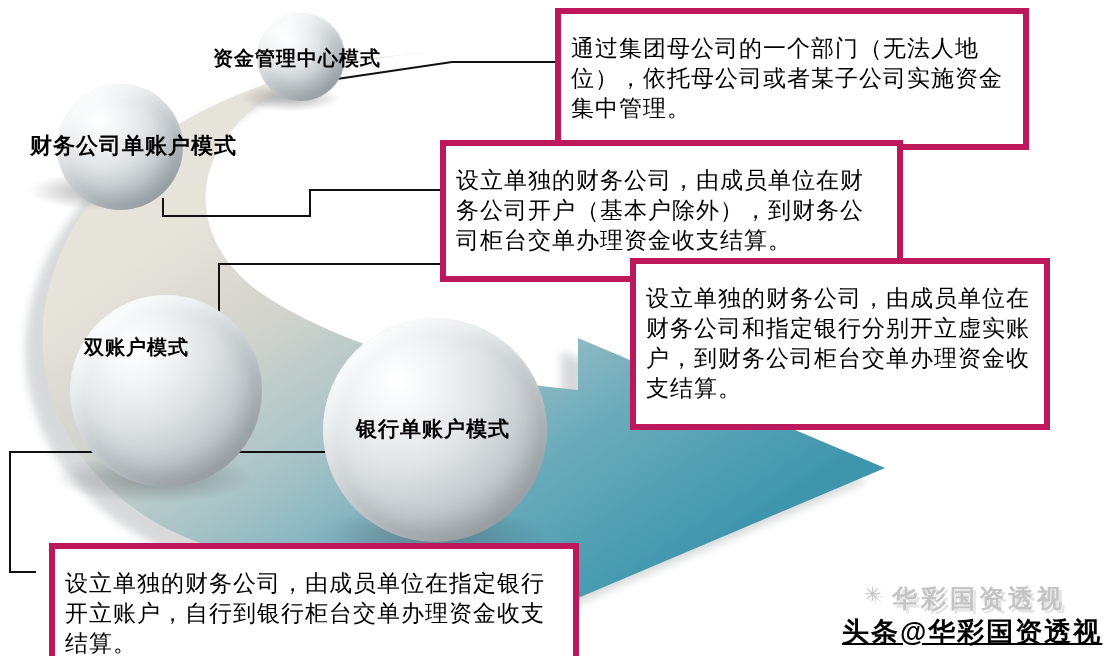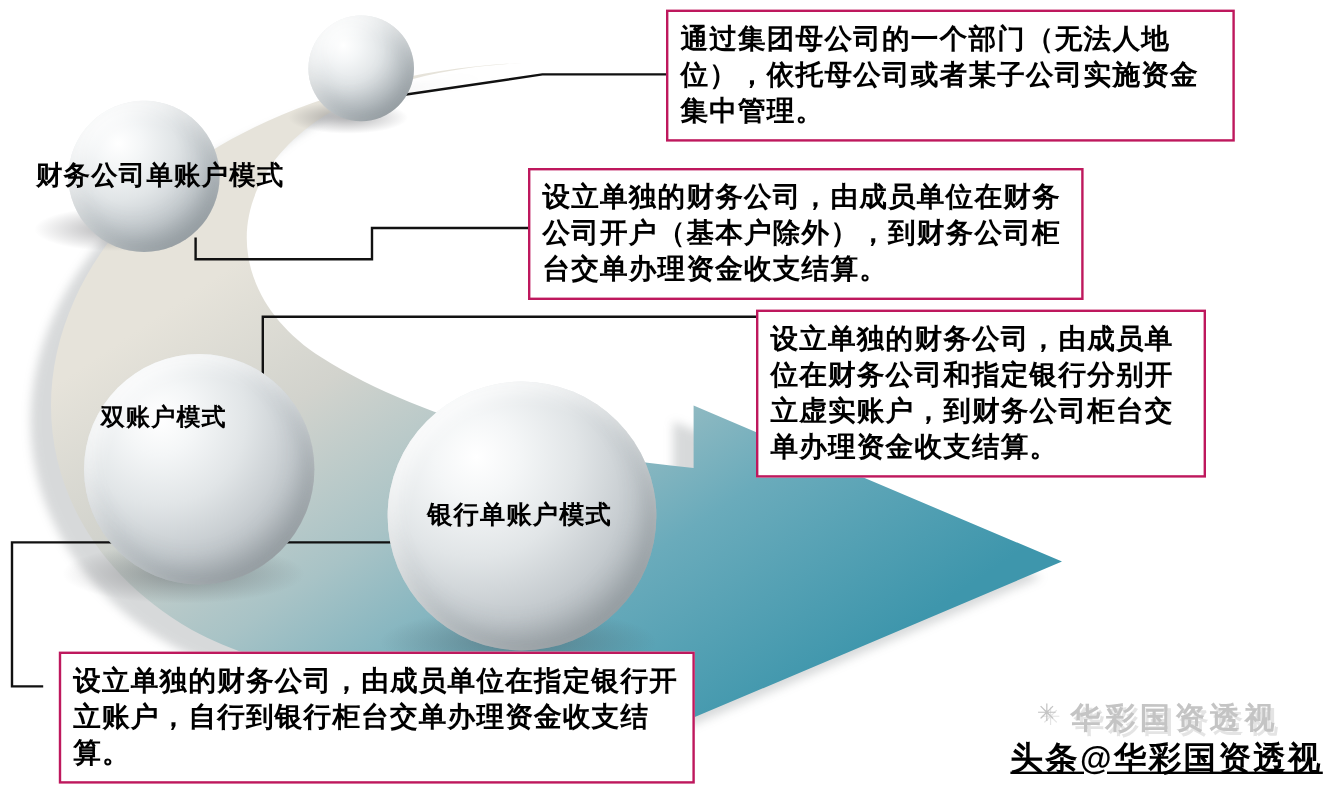--- a/index.html
+++ b/index.html
@@ -37,23 +37,23 @@
     z-index: 4;
     font-weight: bold;
     color: #000000;
     letter-spacing: 1px;
     white-space: nowrap;
   }
   .callout {
     position: absolute;
     z-index: 5;
     background: #ffffff;
-    border: 2px solid #be185d;
-    padding: 8px 10px;
-    font-weight: bold;
+    border: 6px solid #be185d;
+    padding: 20px 10px;
+    font-weight: normal;
     font-size: 23px;
     line-height: 30px;
     letter-spacing: 1px;
     color: #000000;
     box-sizing: border-box;
   }
   .wm-gray {
     position: absolute;
     z-index: 3;
     color: #c4c4c4;
@@ -105,26 +105,27 @@
   <div class="sphere-shadow" style="left:238px; top:84px; width:104px; height:28px;"></div>
   <div class="sphere-shadow" style="left:26px; top:172px; width:140px; height:38px;"></div>
   <div class="sphere-shadow" style="left:48px; top:452px; width:210px; height:52px;"></div>
   <div class="sphere-shadow" style="left:312px; top:506px; width:240px; height:58px;"></div>
 
   <div class="sphere" style="left:257px; top:13px; width:88px; height:88px;"></div>
   <div class="sphere" style="left:57px; top:84px; width:126px; height:126px;"></div>
   <div class="sphere" style="left:70px; top:295px; width:192px; height:192px;"></div>
   <div class="sphere" style="left:323px; top:318px; width:224px; height:224px;"></div>
 
+  <div class="node-label" style="left:213px; top:45px; font-size:20px;">资金管理中心模式</div>
   <div class="node-label" style="left:10px; top:131px; font-size:22px;margin-left:20px;">财务公司单账户模式</div>
   <div class="node-label" style="left:84px; top:334px; font-size:20px;">双账户模式</div>
   <div class="node-label" style="left:356px; top:415px; font-size:21px;">银行单账户模式</div>
 
   <div class="callout" style="left:555px; top:8px; width:474px;">通过集团母公司的一个部门（无法人地位），依托母公司或者某子公司实施资金集中管理。</div>
   <div class="callout" style="left:440px; top:140px; width:463px;">设立单独的财务公司，由成员单位在财务公司开户（基本户除外），到财务公司柜台交单办理资金收支结算。</div>
-  <div class="callout" style="left:630px; top:258px; width:375px;">设立单独的财务公司，由成员单位在财务公司和指定银行分别开立虚实账户，到财务公司柜台交单办理资金收支结算。</div>
+  <div class="callout" style="left:630px; top:258px; width:420px;">设立单独的财务公司，由成员单位在财务公司和指定银行分别开立虚实账户，到财务公司柜台交单办理资金收支结算。</div>
   <div class="callout" style="left:49px; top:543px; width:530px;">设立单独的财务公司，由成员单位在指定银行开立账户，自行到银行柜台交单办理资金收支结算。</div>
 
   <span class="wm-gray" style="left:864px; top:582px; font-size:20px;">✳</span>
   <span class="wm-gray" style="left:892px; top:582px; font-size:25px; letter-spacing:4px;">华彩国资透视</span>
   <span class="wm-black" style="left:842px; top:614px;text-decoration:underline;">头条@华彩国资透视</span>
 
 </div>
 
 </body></html>

